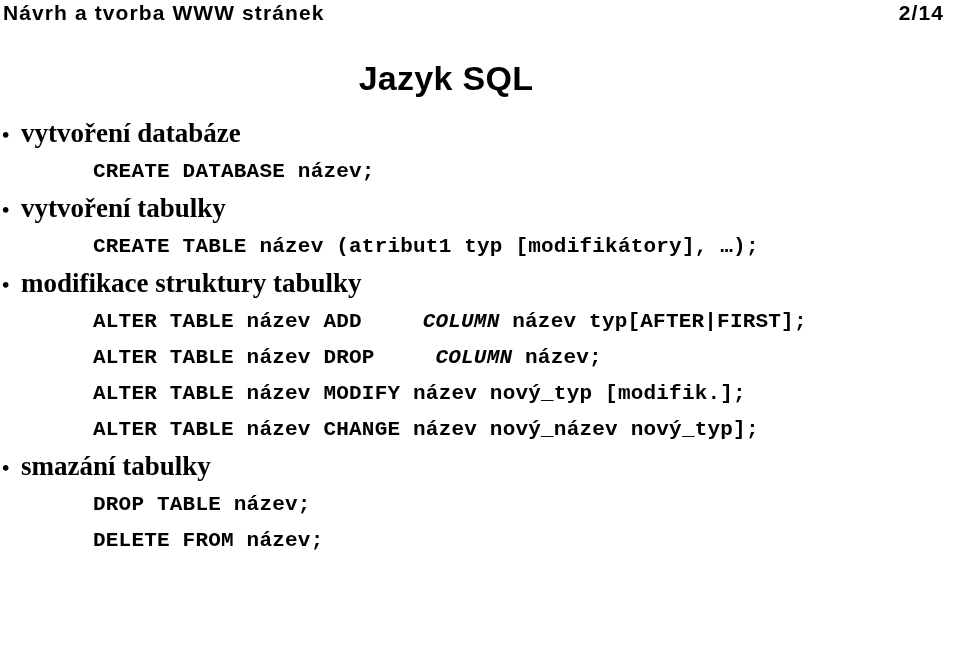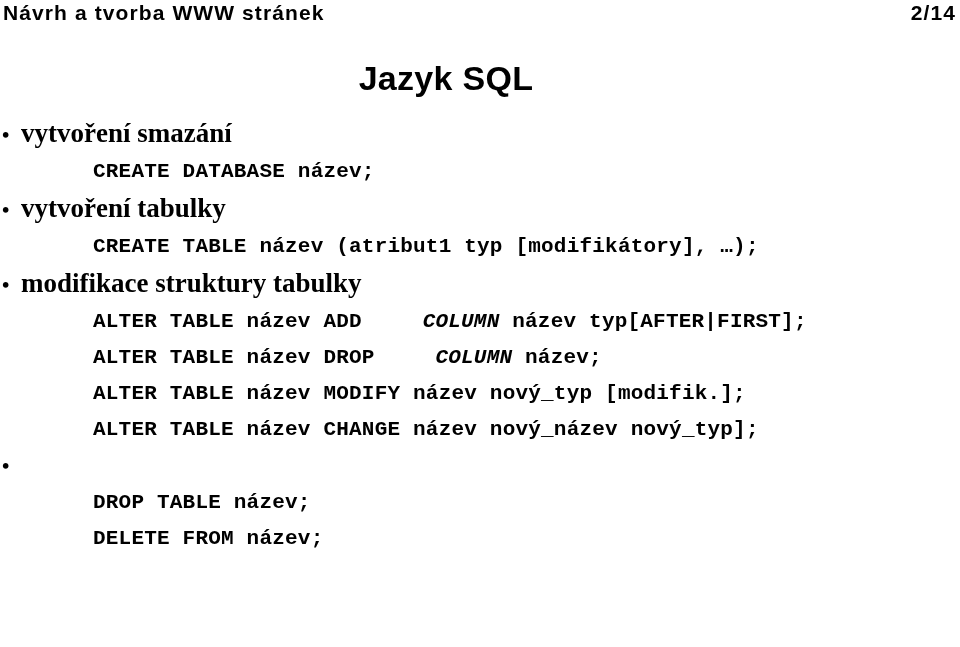--- a/index.html
+++ b/index.html
@@ -35,21 +35,21 @@
     line-height: 26px;
     padding-left: 3px;
     white-space: nowrap;
   }
   .header-page {
     font-family: "Liberation Sans", "DejaVu Sans", sans-serif;
     font-weight: bold;
     font-size: 21px;
     letter-spacing: 1.1px;
     line-height: 26px;
-    padding-right: 4px;
+    padding-right: 16px;
     white-space: nowrap;
   }
 
   
   .slide-title {
     position: absolute;
     left: 0;
     top: 58px;
     width: 892px;
     text-align: center;
@@ -110,21 +110,21 @@
   <div class="header-page">2/14</div>
 </div>
 
 <div class="slide-title">Jazyk SQL</div>
 
 <div class="slide-body">
 
 <div class="section">
       <div class="bullet-line">
         <span class="bullet-dot">•</span>
-        <span class="bullet-text">vytvoření smazání</span>
+        <span class="bullet-text">vytvoření databáze</span>
       </div>
       <div class="code-line"><span>CREATE DATABASE název;</span></div>
     </div>
     <div class="section">
       <div class="bullet-line">
         <span class="bullet-dot">•</span>
         <span class="bullet-text">vytvoření tabulky</span>
       </div>
       <div class="code-line"><span>CREATE TABLE název (atribut1 typ [modifikátory], …);</span></div>
     </div>
@@ -134,17 +134,18 @@
         <span class="bullet-text">modifikace struktury tabulky</span>
       </div>
       <div class="code-line"><span>ALTER TABLE název ADD </span><span class="kw-italic">COLUMN</span><span> název typ[AFTER|FIRST];</span></div>
       <div class="code-line"><span>ALTER TABLE název DROP </span><span class="kw-italic">COLUMN</span><span> název;</span></div>
       <div class="code-line"><span>ALTER TABLE název MODIFY název nový_typ [modifik.];</span></div>
       <div class="code-line"><span>ALTER TABLE název CHANGE název nový_název nový_typ];</span></div>
     </div>
     <div class="section">
       <div class="bullet-line">
         <span class="bullet-dot">•</span>
+        <span class="bullet-text">smazání tabulky</span>
       </div>
       <div class="code-line"><span>DROP TABLE název;</span></div>
       <div class="code-line"><span>DELETE FROM název;</span></div>
     </div>
   </div>
 
 </body></html>

